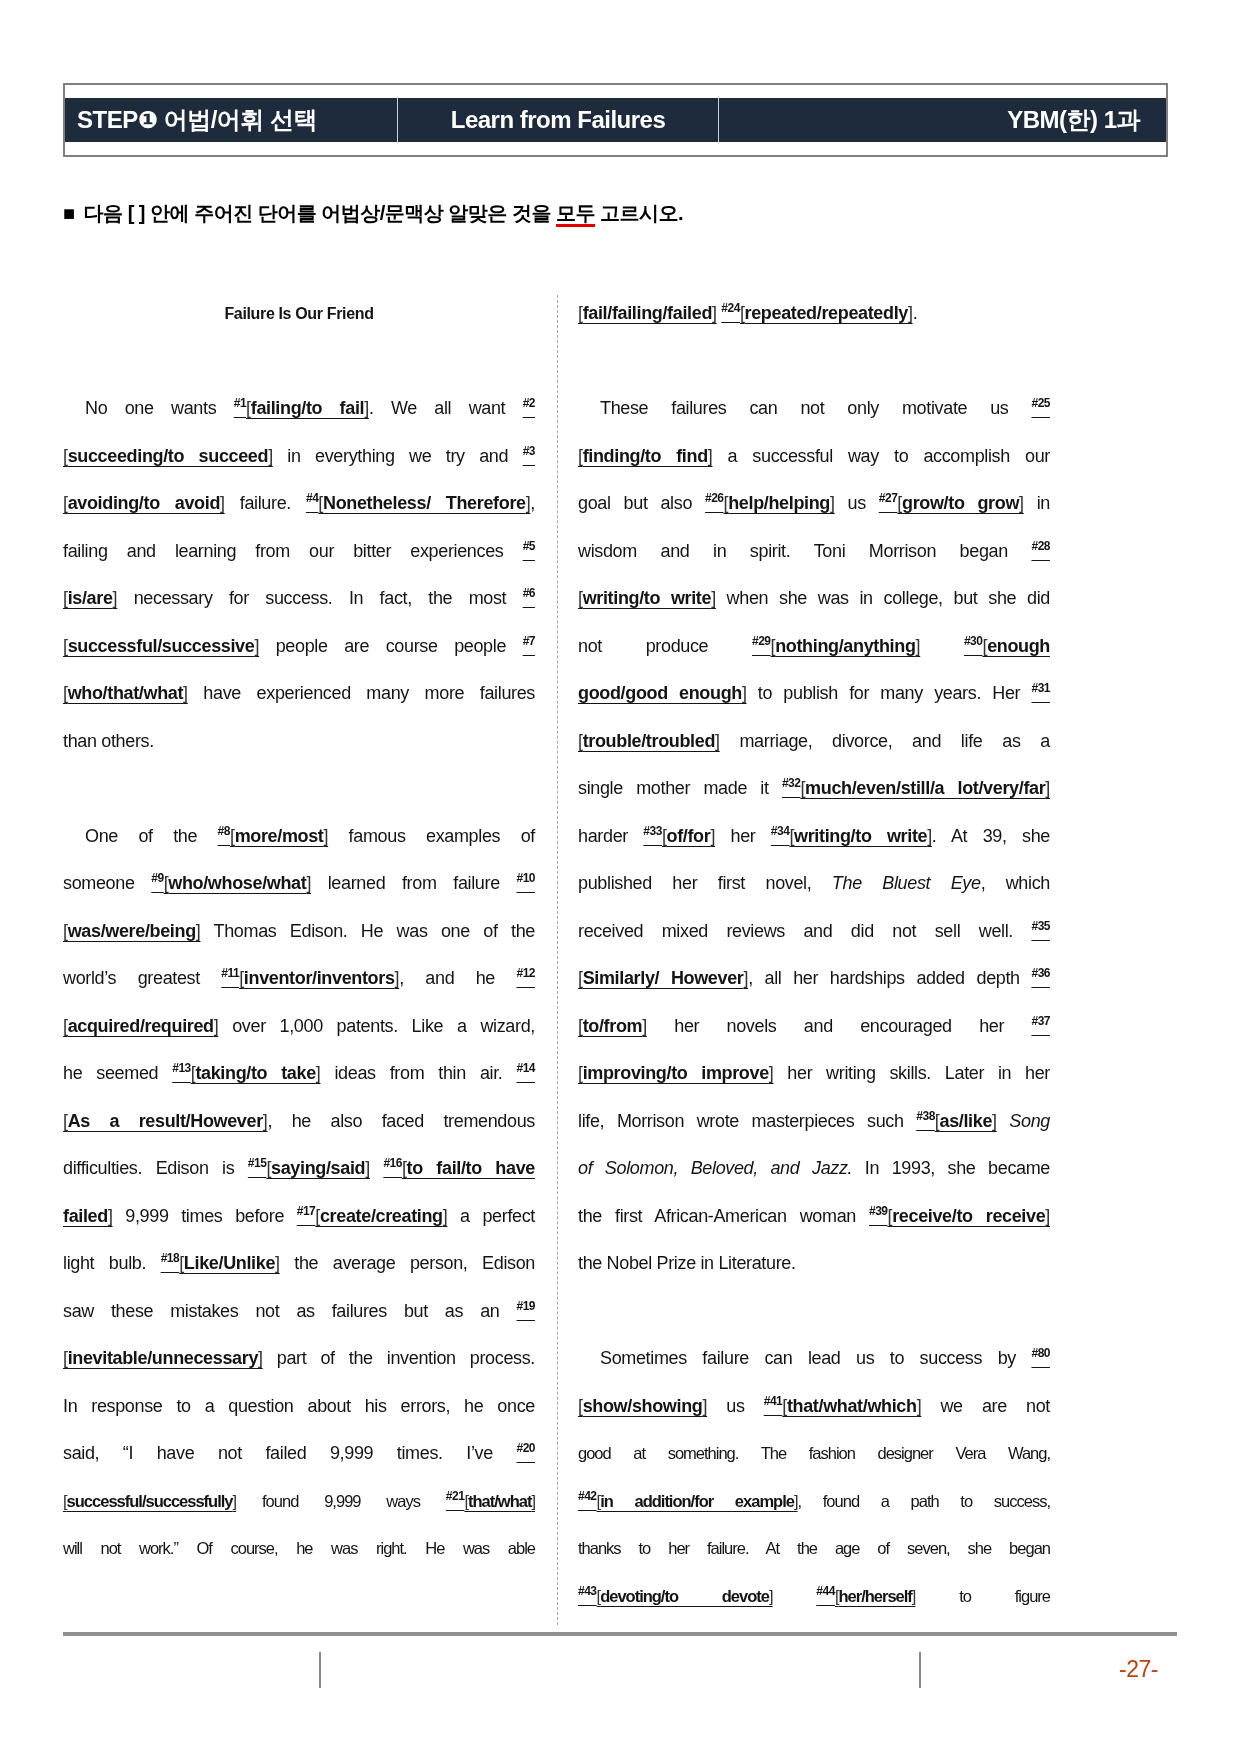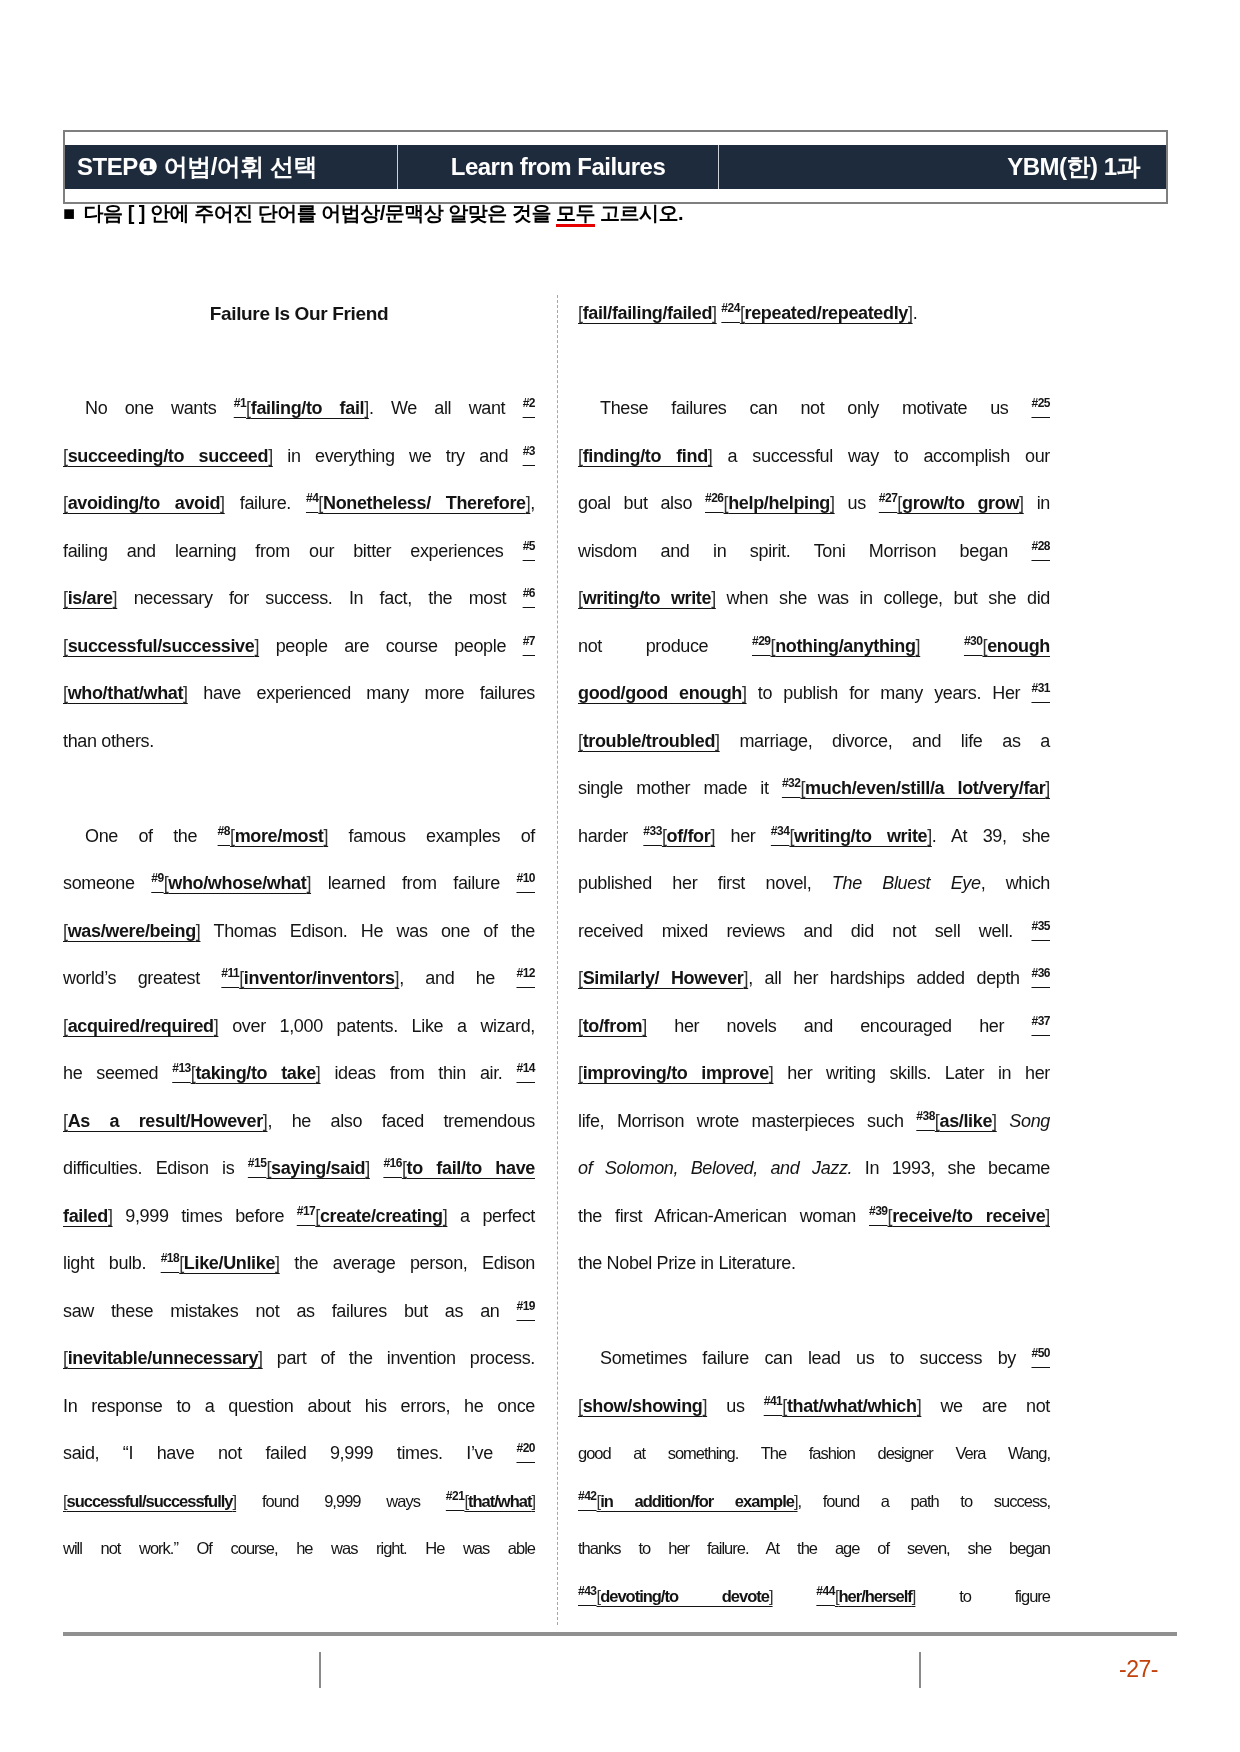--- a/index.html
+++ b/index.html
@@ -11,21 +11,21 @@
     overflow: hidden;
     font-family: "Liberation Sans", "DejaVu Sans", sans-serif;
     color: var(--text, #141414);
   }
 
   
   .hdr-box {
     position: absolute; left: 63px; top: 83px;
     width: 1105px; height: 74px;
     border: 2px solid var(--header-border, #7f7f7f);
-    background: #ffffff; box-sizing: border-box; margin-top: 47px;
+    background: #ffffff; box-sizing: border-box;
   }
   .hdr-bar {
     position: absolute; left: 0; right: 0; top: 13px; height: 44px;
     background: var(--header-bg, #1e2b3c);
     display: flex; align-items: stretch;
   }
   .hdr-cell {
     color: #ffffff; font-weight: 700; font-size: 24px;
     display: flex; align-items: center; letter-spacing: -0.5px;
     box-sizing: border-box;
@@ -50,21 +50,21 @@
   .col-right { left: 578px; }
 
   .line {
     height: 47.5px; line-height: 47.5px;
     font-size: 18px; letter-spacing: -0.35px;
     text-align: justify; text-align-last: justify;
     overflow: visible;
   }
   .line.title {
     text-align: left; text-align-last: center;
-    font-weight: 700; font-size: 19px;
+    font-weight: 700; font-size: 16px;
   }
   .line.left-al { text-align: left; text-align-last: left; }
   .line.ind { padding-left: 22px; box-sizing: border-box; }
   .line.cond { font-size: 16.5px; letter-spacing: -1px; }
 
   .sup {
     font-size: 12px; font-weight: 700;
     position: relative; top: -7px; letter-spacing: -0.5px;
     text-decoration: underline;
     text-decoration-thickness: 1.2px;
@@ -162,21 +162,21 @@
       <div class="line"><span class="t">published her first novel, </span><span class="it">The Bluest Eye</span><span class="t">, which</span></div>
       <div class="line"><span class="t">received mixed reviews and did not sell well. </span><span class="sup">#35</span></div>
       <div class="line"><span class="br"><span class="bk">[</span><span class="bt">Similarly/ However</span><span class="bk">]</span></span><span class="t">, all her hardships added depth </span><span class="sup">#36</span></div>
       <div class="line"><span class="br"><span class="bk">[</span><span class="bt">to/from</span><span class="bk">]</span></span><span class="t"> her novels and encouraged her </span><span class="sup">#37</span></div>
       <div class="line"><span class="br"><span class="bk">[</span><span class="bt">improving/to improve</span><span class="bk">]</span></span><span class="t"> her writing skills. Later in her</span></div>
       <div class="line"><span class="t">life, Morrison wrote masterpieces such </span><span class="sup">#38</span><span class="br"><span class="bk">[</span><span class="bt">as/like</span><span class="bk">]</span></span><span class="t"> </span><span class="it">Song</span></div>
       <div class="line"><span class="it">of Solomon, Beloved, and Jazz.</span><span class="t"> In 1993, she became</span></div>
       <div class="line"><span class="t">the first African-American woman </span><span class="sup">#39</span><span class="br"><span class="bk">[</span><span class="bt">receive/to receive</span><span class="bk">]</span></span></div>
       <div class="line left-al"><span class="t">the Nobel Prize in Literature.</span></div>
       <div class="line"></div>
-      <div class="line ind"><span class="t">Sometimes failure can lead us to success by </span><span class="sup">#50</span></div>
+      <div class="line ind"><span class="t">Sometimes failure can lead us to success by </span><span class="sup">#80</span></div>
       <div class="line"><span class="br"><span class="bk">[</span><span class="bt">show/showing</span><span class="bk">]</span></span><span class="t"> us </span><span class="sup">#41</span><span class="br"><span class="bk">[</span><span class="bt">that/what/which</span><span class="bk">]</span></span><span class="t"> we are not</span></div>
       <div class="line cond"><span class="t">good at something. The fashion designer Vera Wang,</span></div>
       <div class="line cond"><span class="sup">#42</span><span class="br"><span class="bk">[</span><span class="bt">in addition/for example</span><span class="bk">]</span></span><span class="t">, found a path to success,</span></div>
       <div class="line cond"><span class="t">thanks to her failure. At the age of seven, she began</span></div>
       <div class="line cond"><span class="sup">#43</span><span class="br"><span class="bk">[</span><span class="bt">devoting/to devote</span><span class="bk">]</span></span><span class="t"> </span><span class="sup">#44</span><span class="br"><span class="bk">[</span><span class="bt">her/herself</span><span class="bk">]</span></span><span class="t"> to figure</span></div>
     </div>
 
   <div class="foot-rule"></div>
   <div class="tick tick-1"></div>
   <div class="tick tick-2"></div>

